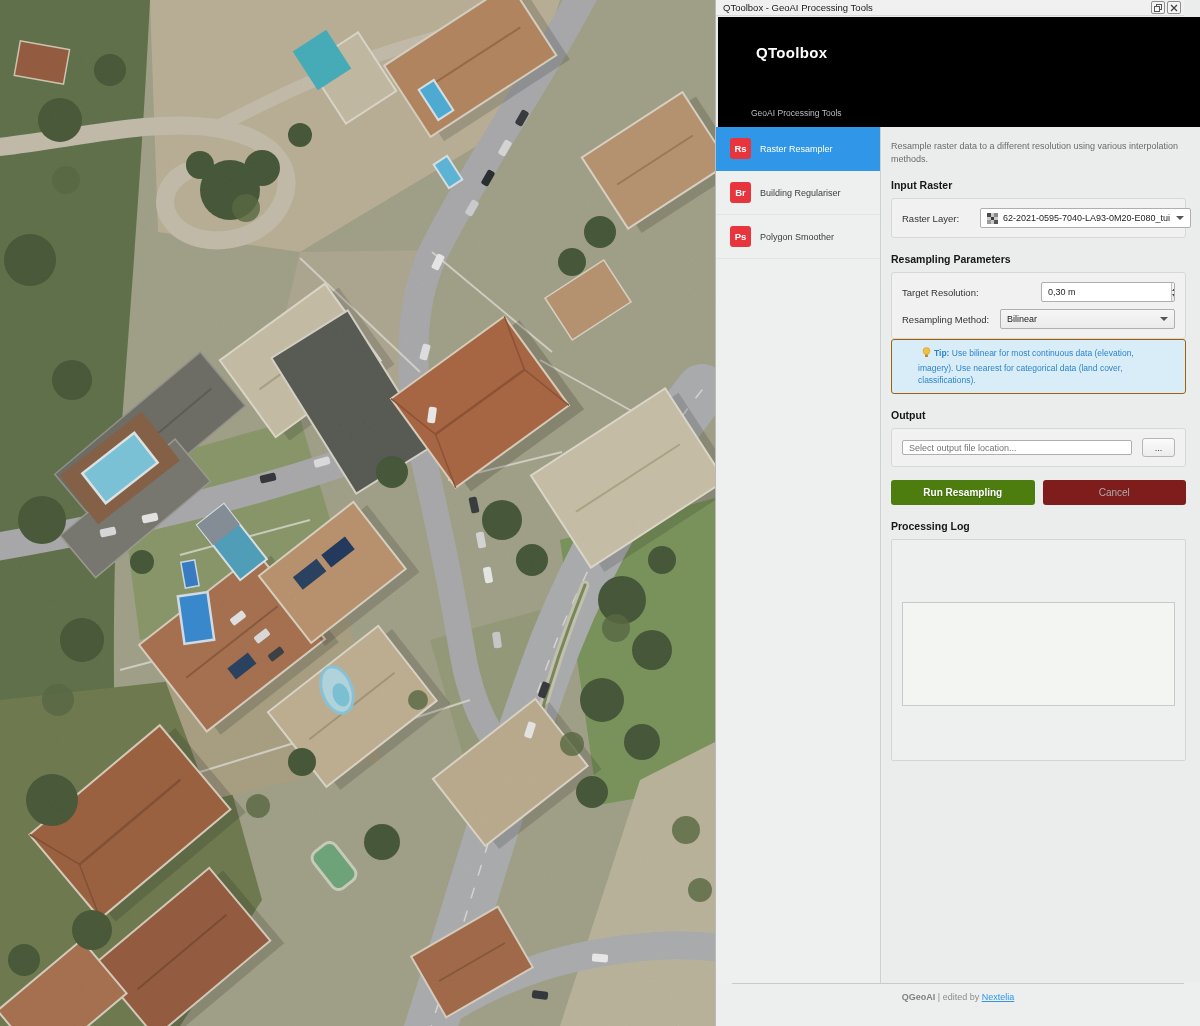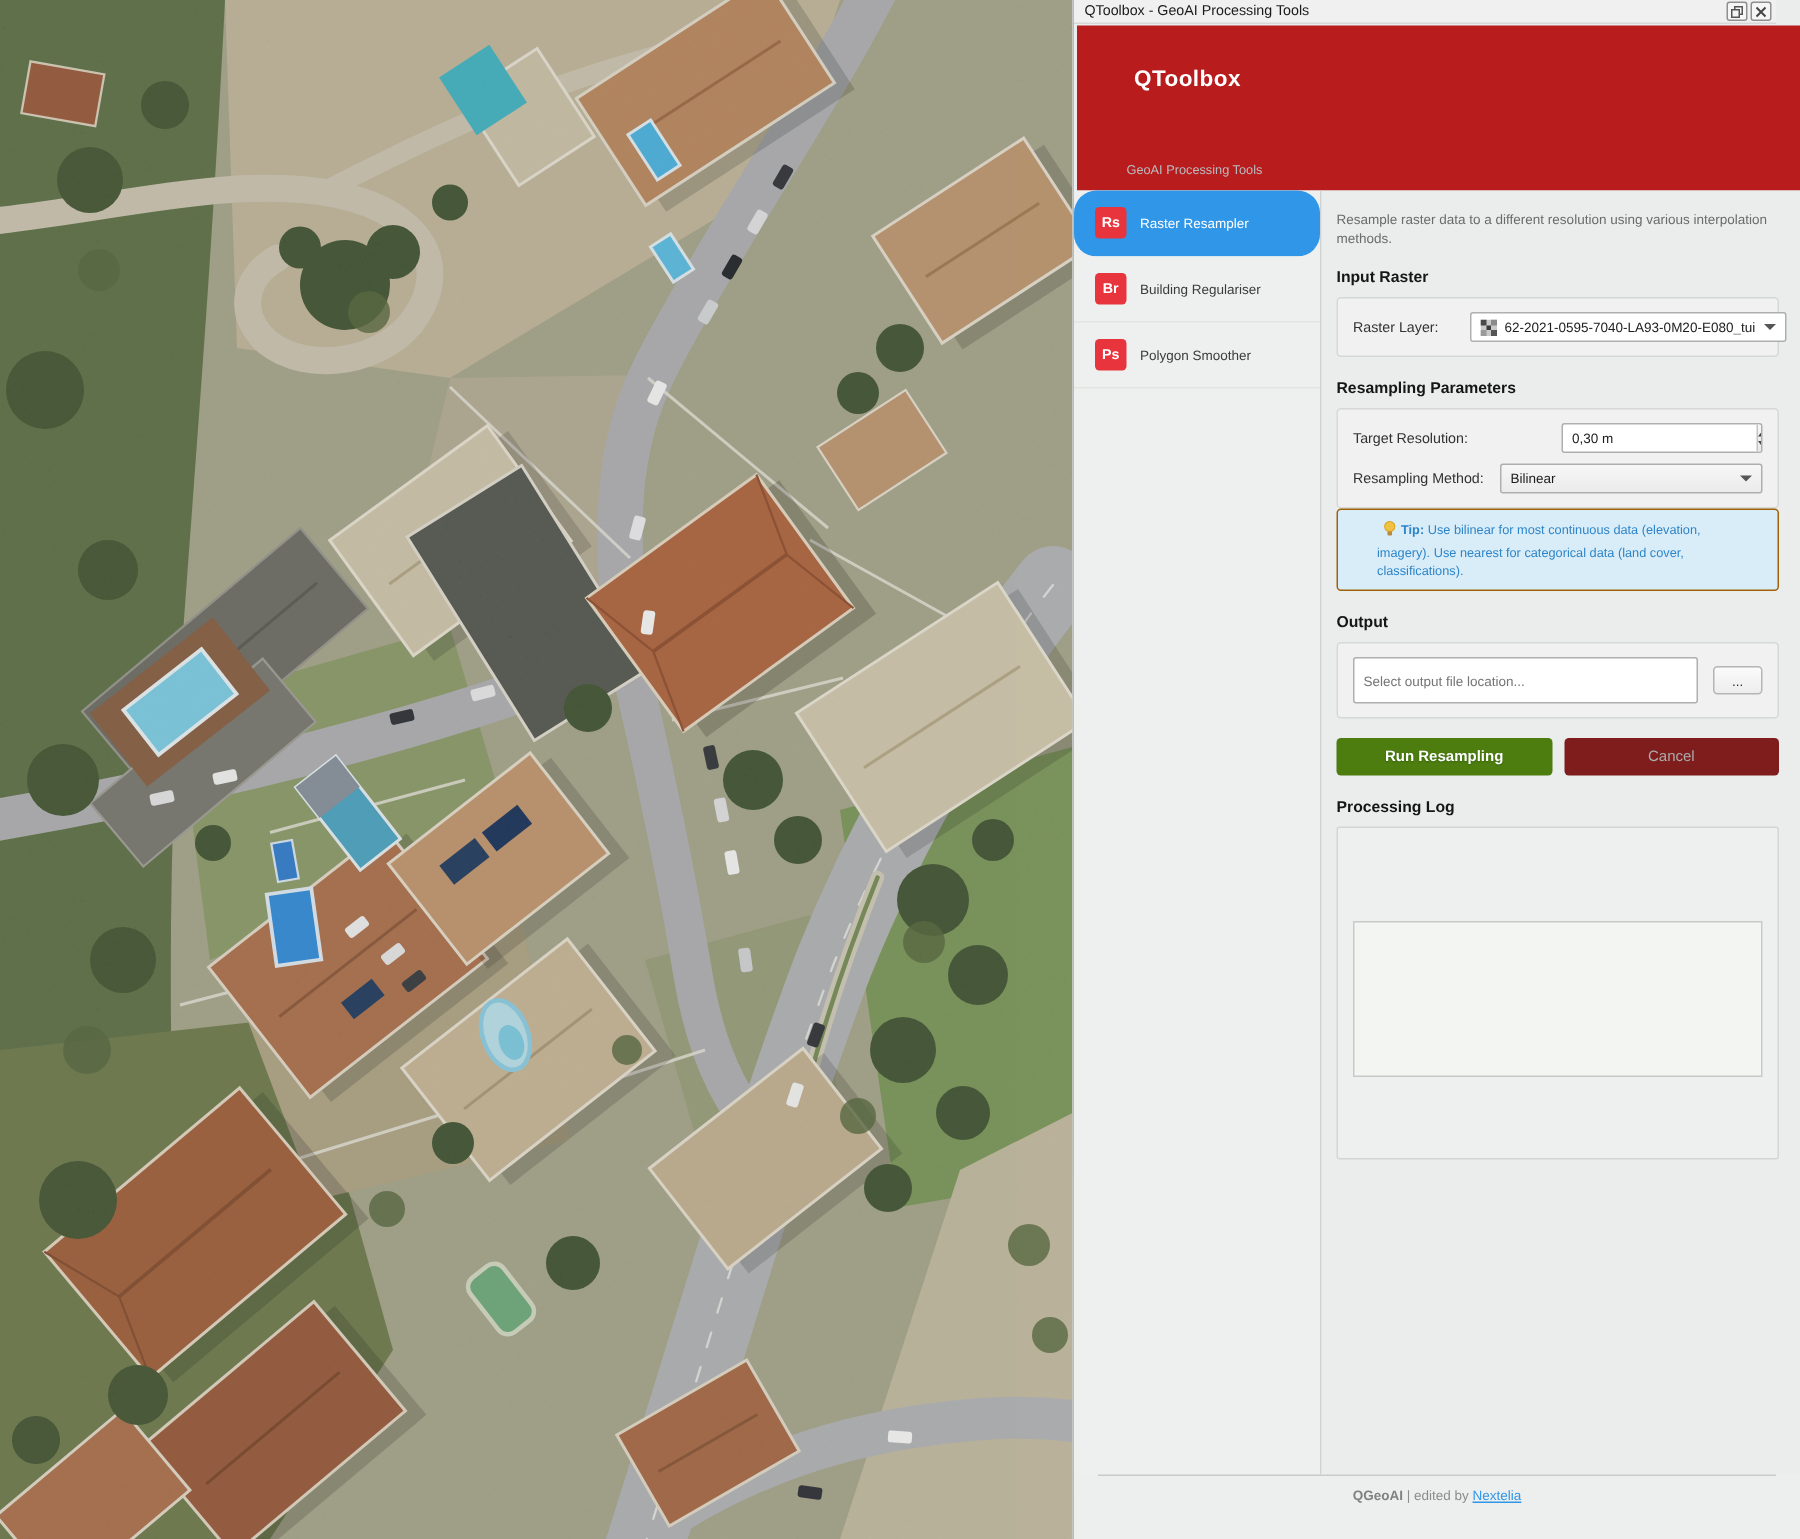--- a/index.html
+++ b/index.html
@@ -12,30 +12,30 @@
 
   
   .panel { position:absolute; left:715px; top:0; width:485px; height:1026px; background:#ebedec; border-left:1px solid #b9bbba; }
 
   .titlebar { position:absolute; left:0; top:0; right:16px; height:16px; background:#f0f0f0; display:flex; align-items:center; padding-left:7px; border-bottom:1px solid #d8d8d8; }
   .titlebar .ttext { font-size:9.5px; color:#1a1a1a; }
   .winbtns { position:absolute; right:3px; top:1px; display:flex; gap:2px; }
   .winbtn { width:14px; height:13px; border:1px solid #8f8f8f; border-radius:2px; background:#f5f5f5; display:flex; align-items:center; justify-content:center; }
   .winbtn svg { display:block; }
 
-  .app-header { position:absolute; left:2px; right:0; top:17px; height:110px; background:#b91c1c; }
+  .app-header { position:absolute; left:2px; right:0; top:17px; height:110px; background:#000000; }
   .app-header .htitle { position:absolute; left:38px; top:27px; font-size:15px; font-weight:bold; color:#ffffff; letter-spacing:.3px; }
   .app-header .hsub { position:absolute; left:33px; top:91px; font-size:8.5px; color:#b9bcc1; }
 
   .bodyrow { position:absolute; left:0; top:127px; right:0; bottom:43px; display:flex; }
   .sidebar { width:165px; background:#eef0ef; border-right:1px solid #cfd1d0; display:flex; flex-direction:column; }
   .side-item { height:44px; display:flex; align-items:center; gap:9px; padding-left:14px; border-bottom:1px solid #e3e5e4; cursor:pointer; }
   .side-item .tool-ic { width:21px; height:21px; border-radius:3px; background:#e8353d; color:#fff; font-size:9.5px; font-weight:bold; display:flex; align-items:center; justify-content:center; flex:none; }
   .side-item .slabel { font-size:9px; color:#3c3c3c; }
-  .side-item.selected { background:#2f96e8; border-bottom:1px solid #2f96e8;border-radius:15px; }
+  .side-item.selected { background:#2f96e8; border-bottom:1px solid #2f96e8; }
   .side-item.selected .slabel { color:#ffffff; }
 
   .content { flex:1; padding:13px 14px 0 10px; background:#ebedec; overflow:hidden; }
   .desc { font-size:9px; line-height:1.4; color:#6b6b6b; width:292px; }
   h3.sect { font-size:10.5px; font-weight:bold; color:#161616; margin:15px 0 7px 0; }
   h3.sect:first-of-type { margin-top:14px; }
 
   .groupbox { background:#f0f1f0; border:1px solid #d6d8d7; border-radius:3px; padding:9px 10px; }
   .row { display:flex; align-items:center; }
   .row + .row { margin-top:7px; }
@@ -50,21 +50,21 @@
   .spinbox { height:20px; border:1px solid #aeb0af; border-radius:2px; background:#fff; display:flex; align-items:stretch; flex:1; overflow:hidden;margin-left:41px; }
   .spinbox input { border:0; outline:0; flex:1; font-size:9px; color:#1c1c1c; padding:0 6px; font-family:"Liberation Sans",sans-serif; background:transparent; }
   .spin-btns { width:15px; border-left:1px solid #c3c5c4; background:linear-gradient(#f7f7f7,#e9e9e9); display:flex; flex-direction:column; align-items:center; justify-content:center; gap:3px; cursor:pointer; }
   .tri-up { width:0; height:0; border-left:3.5px solid transparent; border-right:3.5px solid transparent; border-bottom:4px solid #444; }
   .tri-dn { width:0; height:0; border-left:3.5px solid transparent; border-right:3.5px solid transparent; border-top:4px solid #444; }
 
   .tipbox { background:#d9edf9; border:1px solid #a16207; border-radius:3px; padding:7px 26px; font-size:8.5px; line-height:1.45; color:#2d84c8; }
   .tipbox .bulb { display:inline-block; vertical-align:-2px; margin:0 3px 0 4px; }
 
   .outbox { display:flex; align-items:center; gap:10px; }
-  .outbox input { flex:1; height:31px; border:1px solid #aeb0af; border-radius:2px; background:#fff; font-size:9px; color:#8a8a8a; padding:0 6px; font-family:"Liberation Sans",sans-serif; outline:0; }
+  .outbox input { flex:1; height:15px; border:1px solid #aeb0af; border-radius:2px; background:#fff; font-size:9px; color:#8a8a8a; padding:0 6px; font-family:"Liberation Sans",sans-serif; outline:0; }
   .browse-btn { width:33px; height:19px; border:1px solid #b4b6b5; border-radius:3px; background:linear-gradient(#fbfbfb,#ededed); font-size:9px; color:#333; display:flex; align-items:center; justify-content:center; cursor:pointer; }
 
   .btnrow { display:grid; grid-template-columns:1fr 1fr; gap:8px; margin-top:13px; }
   .btn { height:25px; border:none; border-radius:3px; font-size:10px; font-weight:bold; display:flex; align-items:center; justify-content:center; cursor:pointer; font-family:"Liberation Sans",sans-serif; }
   .btn.run { background:#4d7c0f; color:#ffffff; text-shadow:0 1px 1px rgba(0,60,0,.35); }
   .btn.cancel { background:#7f1d1d; color:#ababab; font-weight:normal; }
 
   .logbox { height:222px; background:#eef0ef; border:1px solid #d4d6d5; border-radius:2px; padding:62px 10px 0 10px; }
   .logarea { height:104px; background:#f2f5f2; border:1px solid #c7cbc8; }
 

